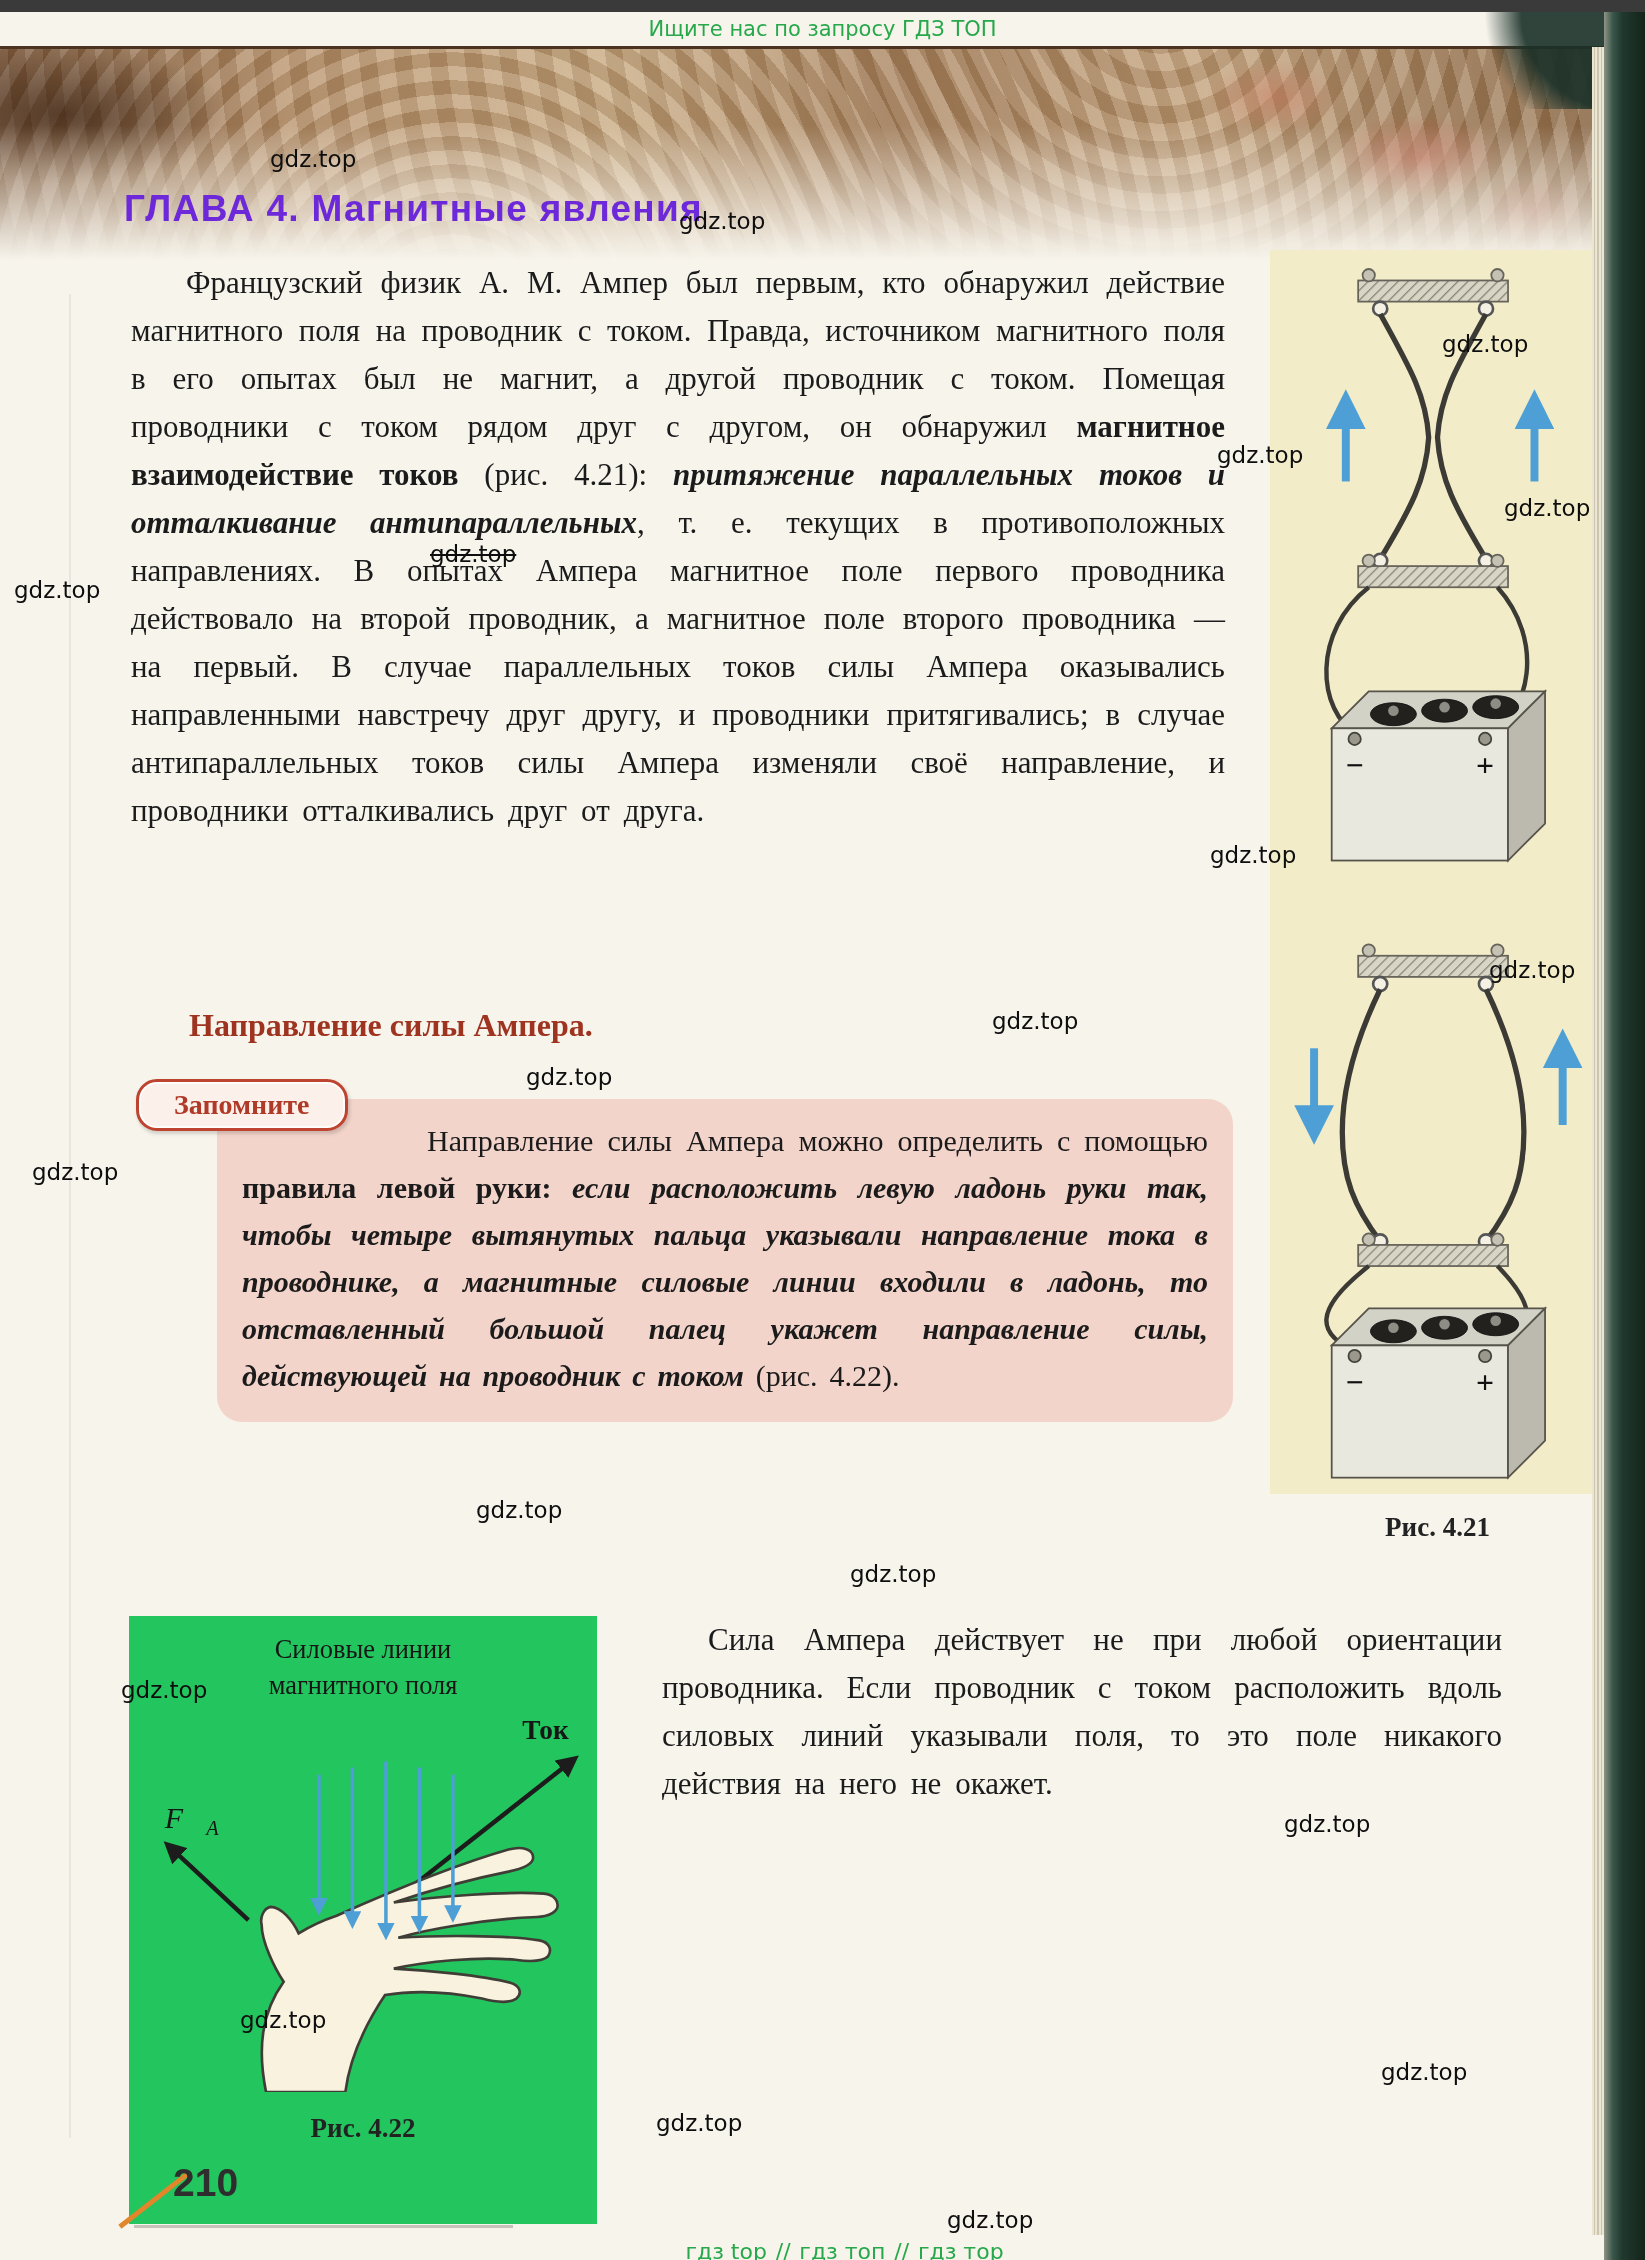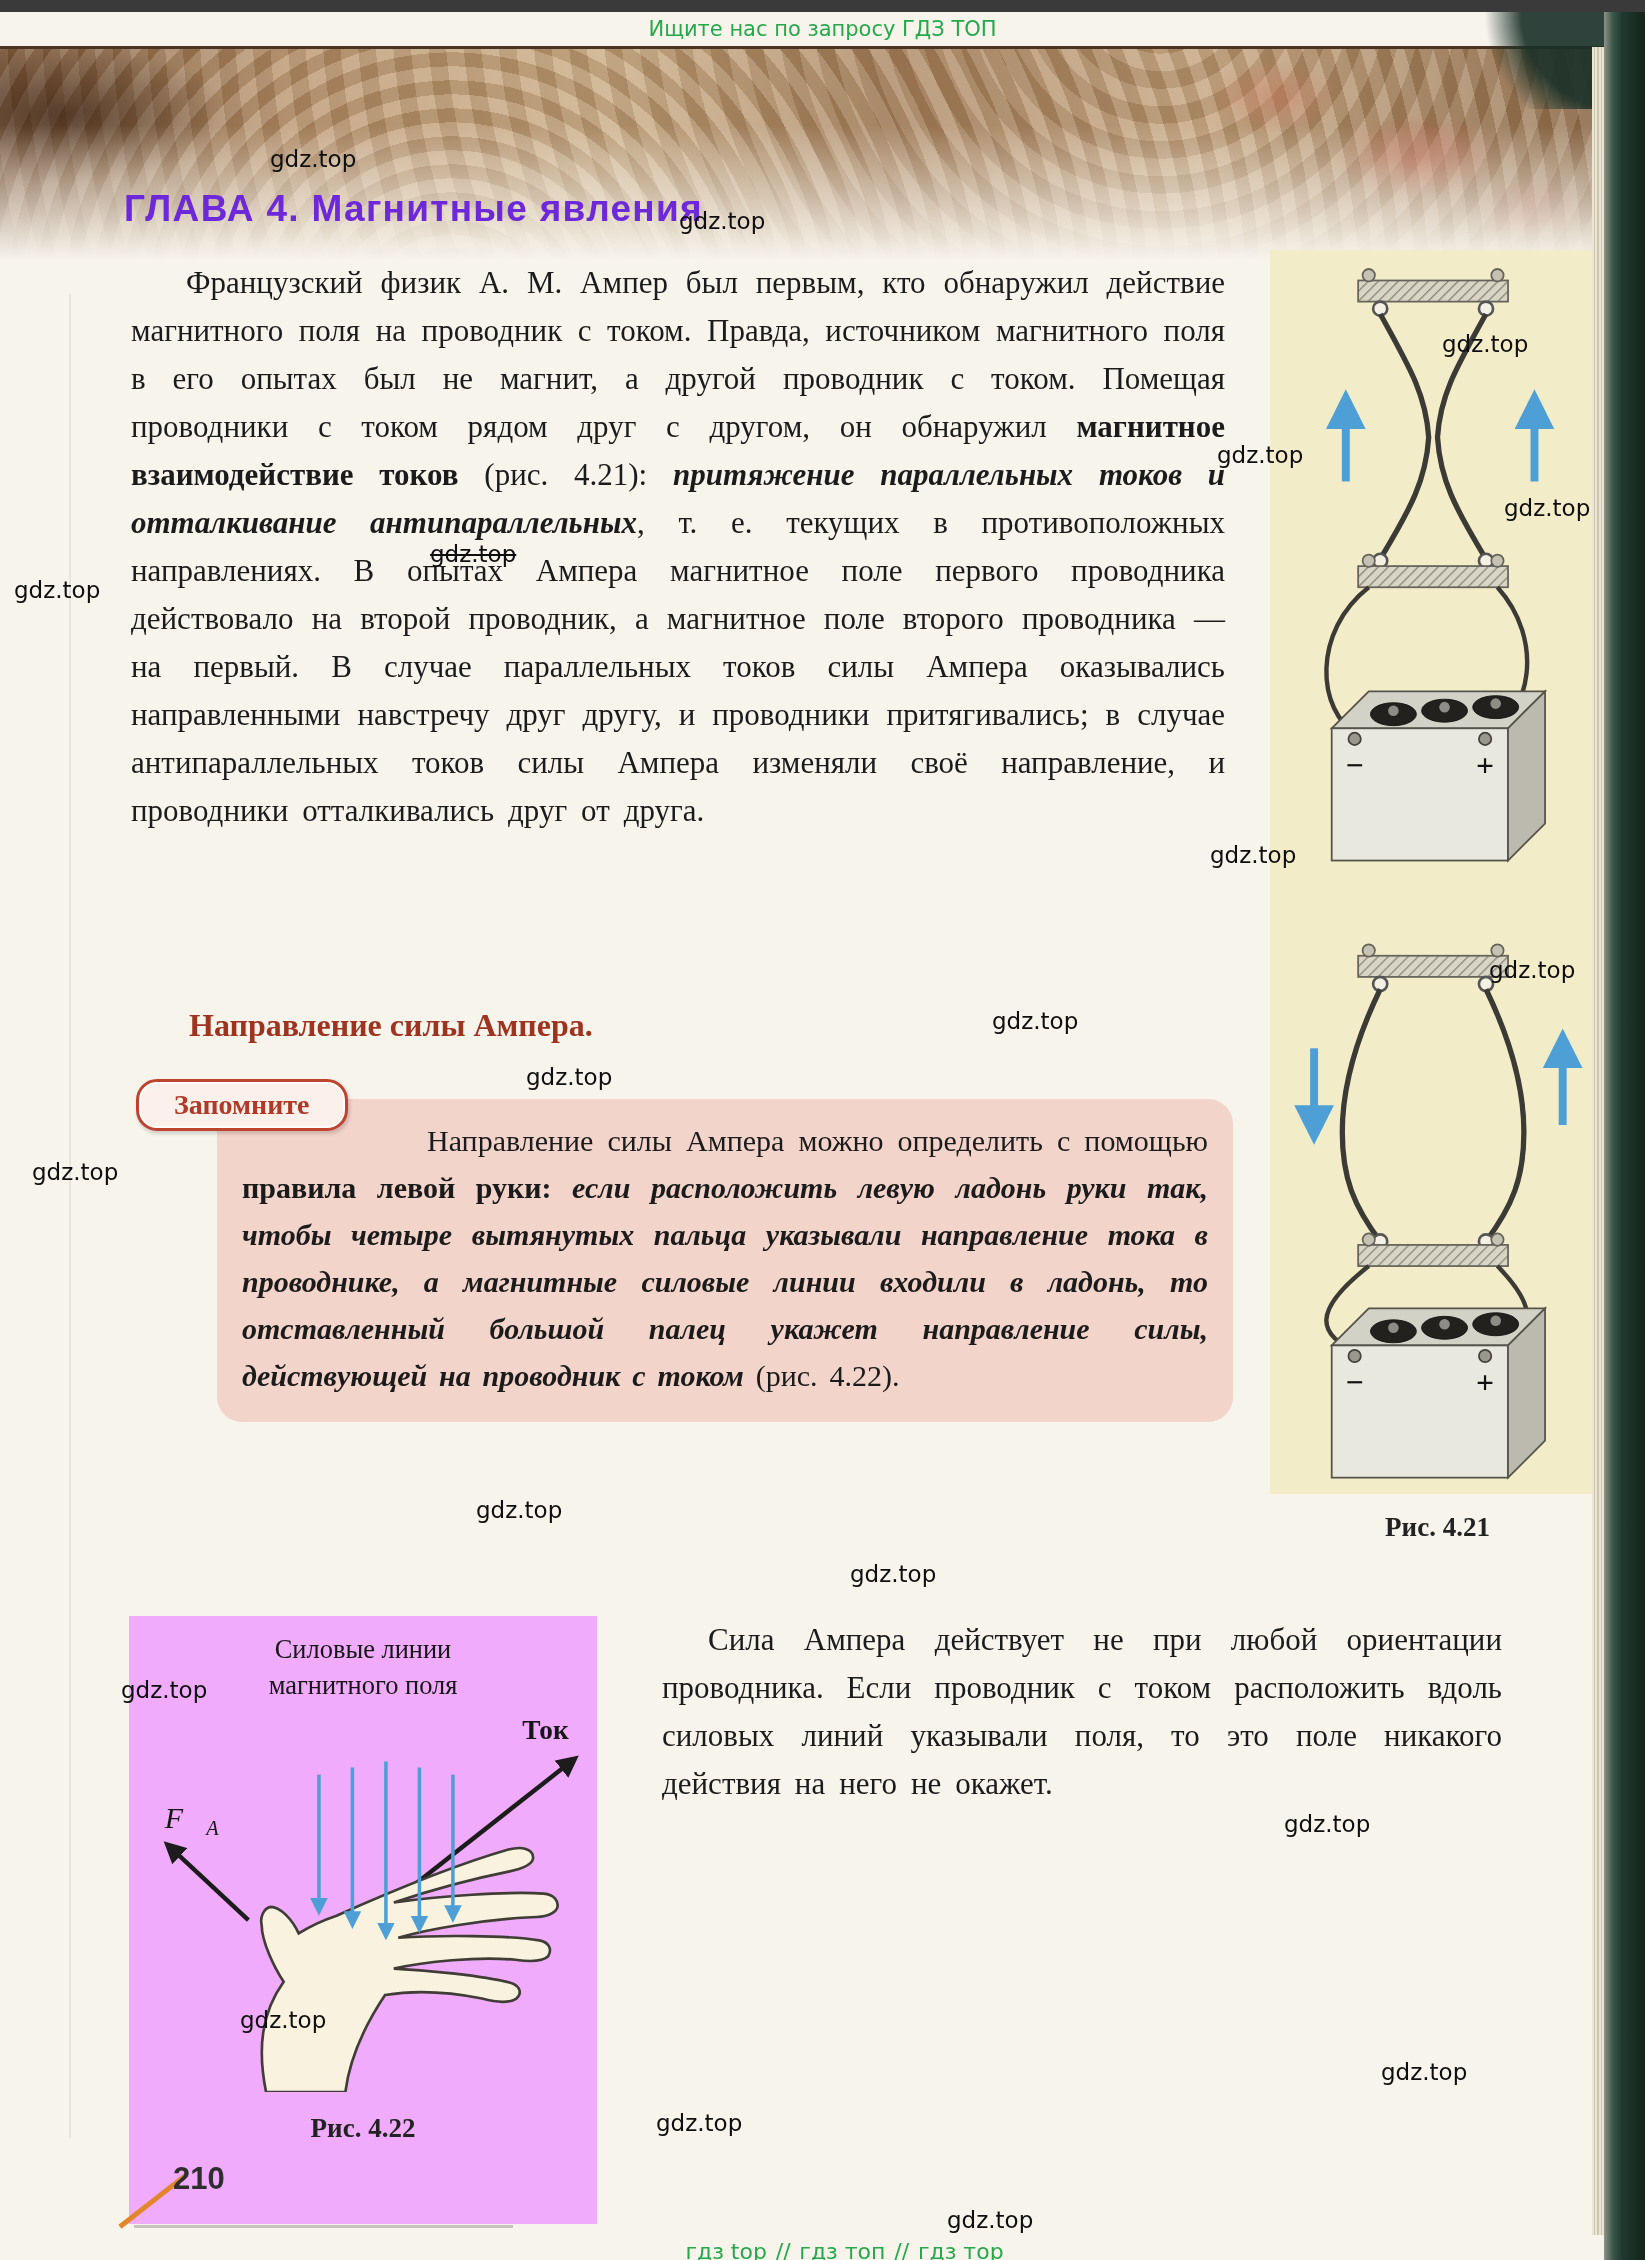--- a/index.html
+++ b/index.html
@@ -68,29 +68,29 @@
   .remember-block {
     position:absolute; left:217px; top:1087px; width:1016px; z-index:2;
     padding:17.6px 25px 23px 25px; background:#f3d4ca; border-radius:25px;
     font-size:30px; line-height:47px; text-align:justify; word-spacing:4.4px;
   }
   .badge-spacer { float:left; width:185px; height:47px; }
   
   .fig421 { position:absolute; left:1270px; top:238px; width:335px; height:1244px; background:#f2ecc8; z-index:2; }
   .caption { font-size:27px; font-weight:bold; color:#222; }
   .fig421-caption { position:absolute; left:1270px; top:1500px; width:335px; text-align:center; z-index:2; }
-  .fig422 { position:absolute; left:129px; top:1604px; width:468px; height:608px; background:#f0abfc; z-index:2; }
+  .fig422 { position:absolute; left:129px; top:1604px; width:468px; height:608px; background:#22c55e; z-index:2; }
   .fig422-caption { position:absolute; left:129px; top:2101px; width:468px; text-align:center; z-index:2; }
   
   .rightcol { position:absolute; left:662px; top:1604px; width:840px; z-index:2; }
   .body-p { font-size:31px; line-height:48px; text-align:justify; text-indent:46px; word-spacing:6.2px; margin-bottom:10.6px; }
   
   .page-num {
     position:absolute; left:173px; top:2149px; z-index:3;
-    font-family:"Liberation Sans", sans-serif; font-weight:bold; font-size:31px; color:#2e2e2e;
+    font-family:"Liberation Sans", sans-serif; font-weight:bold; font-size:39px; color:#2e2e2e;
   }
   .corner-diagonal { position:absolute; left:111px; top:2186px; width:85px; height:5.3px; background:#e2862c; transform:rotate(-38deg); z-index:2; }
   .corner-line { position:absolute; left:134px; top:2213px; width:379px; height:2.6px; background:#c6c3ba; z-index:2; }
   .footer-links {
     position:absolute; left:0; top:2227px; width:1645px; text-align:center; z-index:6;
     font-family:"DejaVu Sans", sans-serif; font-size:22px; color:#27a84b;padding-left:44px;
   }
   .footer-links a { color:#27a84b; text-decoration:underline; cursor:pointer; }
   .footer-sep { margin:0 8.8px; }
   

